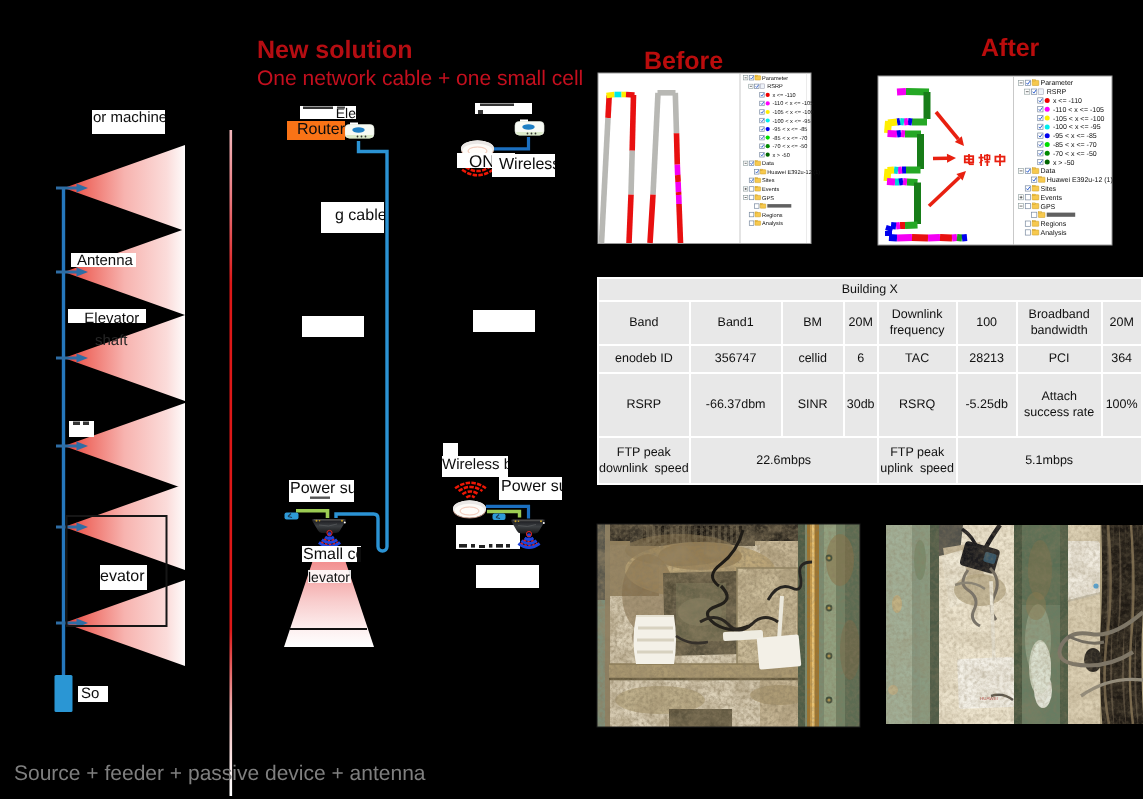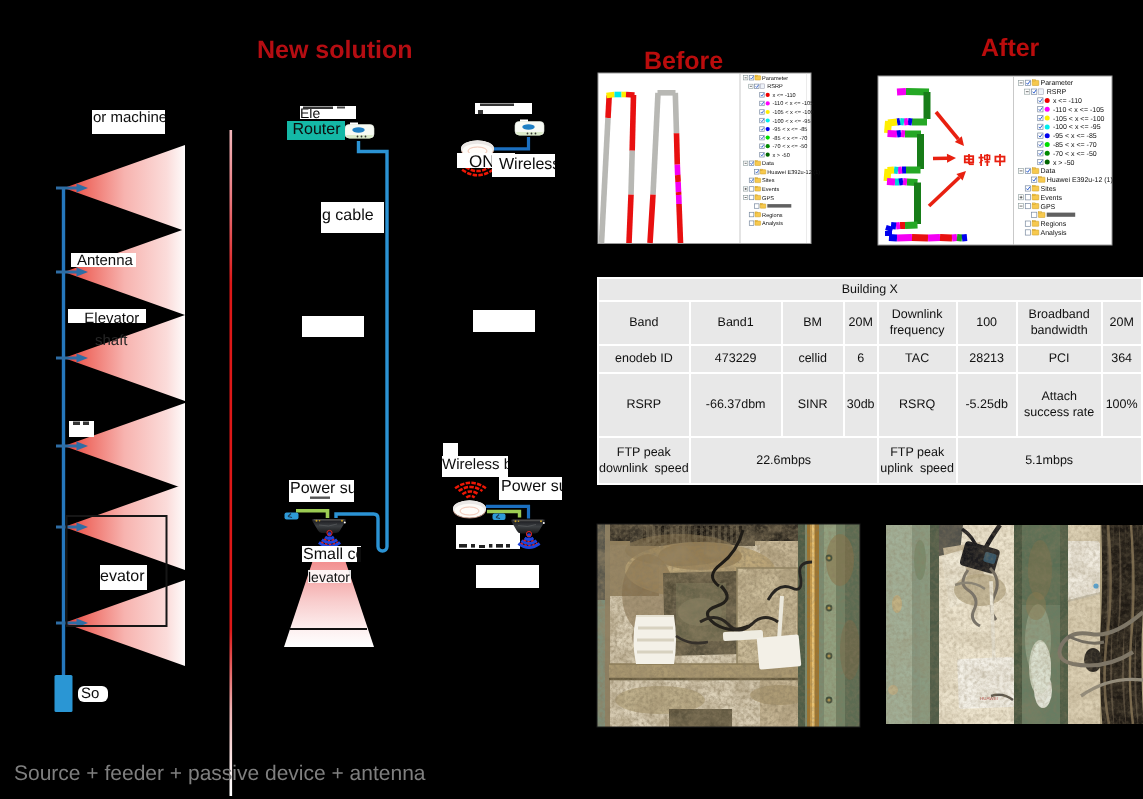--- a/index.html
+++ b/index.html
@@ -548,24 +548,24 @@
         <rect x="886" y="525" width="257" height="199" filter="url(#noisef)" opacity="0.32"></rect>
         <rect x="886" y="525" width="257" height="199" filter="url(#blotch)" opacity="0.18"></rect>
       </g>
 <text x="95" y="345" font-size="15" fill="#262626">shaft</text>
 </svg>
 <div class="box" style="left:92px;top:110px;width:73px;height:24px;font-size:15px;text-align:left;background:#ffffff;color:#0d0d0d;padding-top:0;padding-left:1px;">or machine</div>
     <div class="box" style="left:71px;top:253px;width:65px;height:14px;font-size:15px;text-align:left;background:#ffffff;color:#0d0d0d;padding-top:-1px;padding-left:6px;">Antenna</div>
     <div class="box" style="left:68px;top:309px;width:78px;height:14px;font-size:15px;text-align:left;background:#ffffff;color:#0d0d0d;padding-top:2px;padding-left:8px;">&nbsp;&nbsp;Elevator</div>
     <div class="box" style="left:69px;top:421px;width:25px;height:16px;font-size:15px;text-align:left;background:#ffffff;color:#0d0d0d;padding-left:1px;"></div>
     <div class="box" style="left:100px;top:565px;width:47px;height:25px;font-size:16px;text-align:left;background:#ffffff;color:#0d0d0d;padding-top:3px;padding-left:0px;">evator</div>
-    <div class="box" style="left:78px;top:686px;width:30px;height:16px;font-size:15px;text-align:left;background:#ffffff;color:#0d0d0d;padding-top:-1px;padding-left:3px;border-radius:6px;">So</div>
-    <div class="box" style="left:300px;top:106px;width:56px;height:13px;font-size:14px;background:#ffffff;color:#0d0d0d;padding-top:-2px;padding-left:0px;">Ele</div>
-    <div class="box" style="left:287px;top:121px;width:58px;height:19px;font-size:16px;text-align:center;background:#14b8a6;color:#0d0d0d;padding-top:0px;padding-left:1px;">Router</div>
-    <div class="box" style="left:321px;top:202px;width:63px;height:31px;font-size:16px;text-align:left;background:#ffffff;color:#0d0d0d;padding-top:5px;padding-left:1px;">g cable</div>
+    <div class="box" style="left:78px;top:686px;width:30px;height:16px;font-size:15px;text-align:left;background:#ffffff;color:#0d0d0d;padding-top:-1px;padding-left:3px;">So</div>
+    <div class="box" style="left:300px;top:106px;width:56px;height:13px;font-size:14px;text-align:right;background:#ffffff;color:#0d0d0d;padding-top:-2px;padding-left:0px;">Ele</div>
+    <div class="box" style="left:287px;top:121px;width:58px;height:19px;font-size:16px;text-align:right;background:#f97316;color:#0d0d0d;padding-top:0px;padding-left:1px;">Router</div>
+    <div class="box" style="left:321px;top:202px;width:63px;height:31px;font-size:16px;text-align:left;background:#ffffff;color:#0d0d0d;padding-top:5px;padding-left:14px;">g cable</div>
     <div class="box" style="left:475px;top:103px;width:57px;height:11px;font-size:16px;text-align:left;background:#ffffff;color:#0d0d0d;padding-left:1px;"></div>
     <div class="box" style="left:302px;top:316px;width:62px;height:21px;font-size:16px;text-align:left;background:#ffffff;color:#0d0d0d;padding-left:1px;"></div>
     <div class="box" style="left:473px;top:310px;width:62px;height:22px;font-size:16px;text-align:left;background:#ffffff;color:#0d0d0d;padding-left:1px;"></div>
     <div class="box" style="left:457px;top:121px;width:58px;height:15px;font-size:17px;text-align:left;background:#ffffff;color:#0d0d0d;padding-top:-2px;padding-left:12px;margin-top:32px;">ONU</div>
     <div class="box" style="left:492px;top:154px;width:63px;height:23px;font-size:16px;text-align:left;background:#ffffff;color:#0d0d0d;padding-top:2px;padding-left:7px;">Wireless</div>
     <div class="box" style="left:289px;top:480px;width:65px;height:22px;font-size:16px;text-align:left;background:#ffffff;color:#0d0d0d;padding-top:0px;padding-left:1px;">Power sup</div>
     <div class="box" style="left:302px;top:546px;width:59px;height:16px;font-size:16px;text-align:left;background:#ffffff;color:#0d0d0d;padding-top:-1px;padding-left:1px;">Small cell</div>
     <div class="box" style="left:308px;top:570px;width:43px;height:13px;font-size:14px;text-align:left;background:rgba(255,255,255,0.88);color:#111;padding-top:-1px;padding-left:0px;">levator</div>
     <div class="box" style="left:443px;top:443px;width:15px;height:15px;font-size:16px;text-align:left;background:#ffffff;color:#0d0d0d;padding-left:1px;"></div>
     <div class="box" style="left:442px;top:456px;width:66px;height:21px;font-size:15px;text-align:left;background:#ffffff;color:#0d0d0d;padding-top:1px;padding-left:0px;">Wireless bri</div>
@@ -574,20 +574,21 @@
 <rect x="357" y="547" width="4" height="15" fill="#0d0d0d"></rect>
 <rect x="303" y="106.5" width="30" height="2.5" fill="#333"></rect>
 <rect x="337" y="106.5" width="8" height="2" fill="#444"></rect>
 <rect x="480" y="103.5" width="34" height="2.5" fill="#333"></rect>
 <rect x="478" y="110" width="5" height="4" fill="#333"></rect>
 <rect x="310" y="496.5" width="20" height="2.4" fill="#555"></rect>
 <rect x="73" y="421.5" width="7" height="3.5" fill="#333"></rect>
 <rect x="83" y="421.5" width="6" height="3.5" fill="#333"></rect>
 </svg>
 <div class="t" style="left:257px;top:36px;font-size:25px;font-weight:bold;color:#b50d12;">New solution</div>
+<div class="t" style="left:257px;top:67px;font-size:21px;color:#c40f1e;">One network cable + one small cell</div>
 <div class="t" style="left:644px;top:47px;font-size:25px;font-weight:bold;color:#ba0c0c;">Before</div>
 <div class="t" style="left:981px;top:34px;font-size:25px;font-weight:bold;color:#ba0c0c;">After</div>
 <div class="t" style="left:14px;top:762px;font-size:21px;color:#7f7f7f;">Source + feeder + passive device + antenna</div>
 <table id="bt" cellspacing="0">
       <colgroup>
         <col style="width:88px">
         <col style="width:92px">
         <col style="width:62px">
         <col style="width:34px">
         <col style="width:79px">
@@ -604,21 +605,21 @@
           <td>Band1</td>
           <td>BM</td>
           <td>20M</td>
           <td>Downlink frequency</td>
           <td>100</td>
           <td>Broadband bandwidth</td>
           <td>20M</td>
         </tr>
         <tr style="height:28px">
           <td>enodeb ID</td>
-          <td>473229</td>
+          <td>356747</td>
           <td>cellid</td>
           <td>6</td>
           <td>TAC</td>
           <td>28213</td>
           <td>PCI</td>
           <td>364</td>
         </tr>
         <tr style="height:64px">
           <td>RSRP</td>
           <td>-66.37dbm</td>

